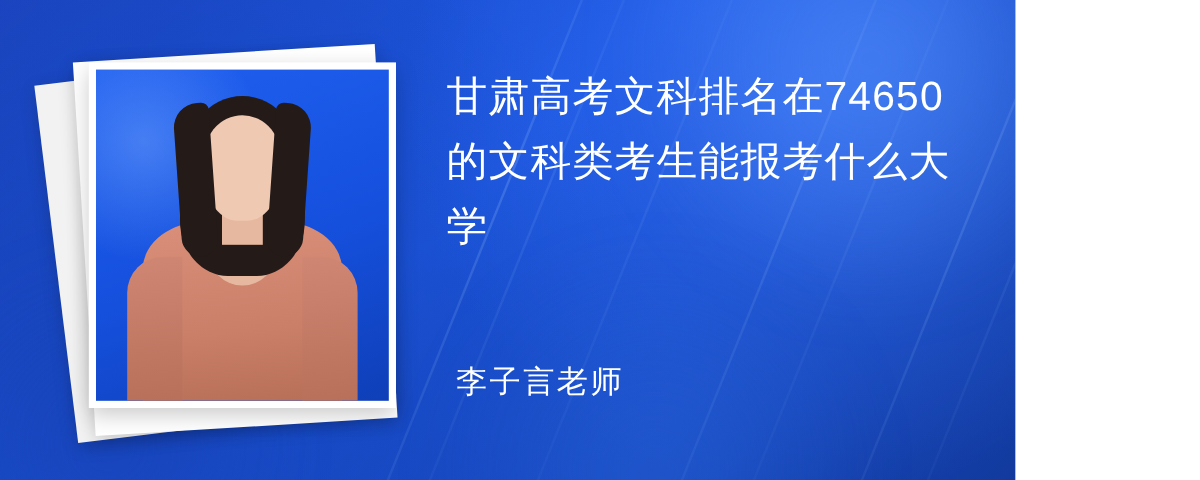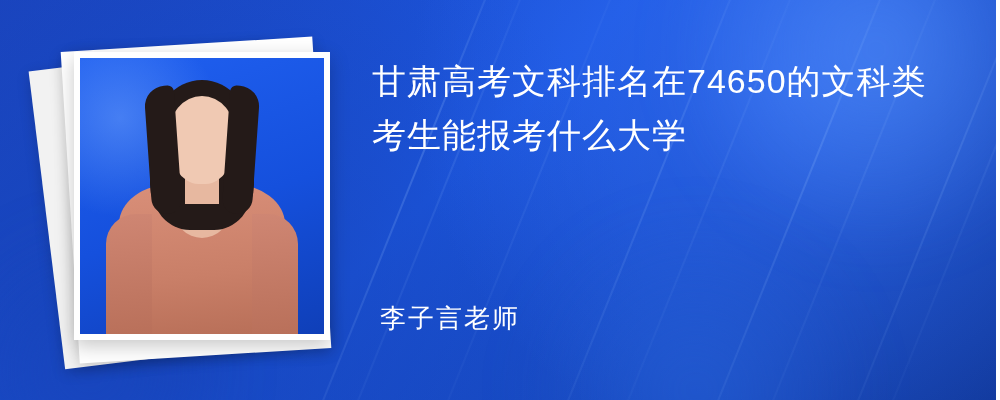--- a/index.html
+++ b/index.html
@@ -7,21 +7,21 @@
     padding: 0;
   }
   body {
     width: 1000px;
     height: 400px;
     overflow: hidden;
     font-family: "Liberation Sans", sans-serif;
   }
   .banner {
     position: relative;
-    width: 996px;
+    width: 846px;
     height: 400px;
     background: #1a4fd6;
     background-image:
       radial-gradient(circle at 80% 20%, rgba(60,120,255,0.55) 0%, rgba(60,120,255,0) 45%),
       radial-gradient(circle at 15% 85%, rgba(20,60,170,0.65) 0%, rgba(20,60,170,0) 55%),
       linear-gradient(135deg, #1b46c2 0%, #1c57e0 45%, #123a9e 100%);
     overflow: hidden;
   }
   
   .streaks {

